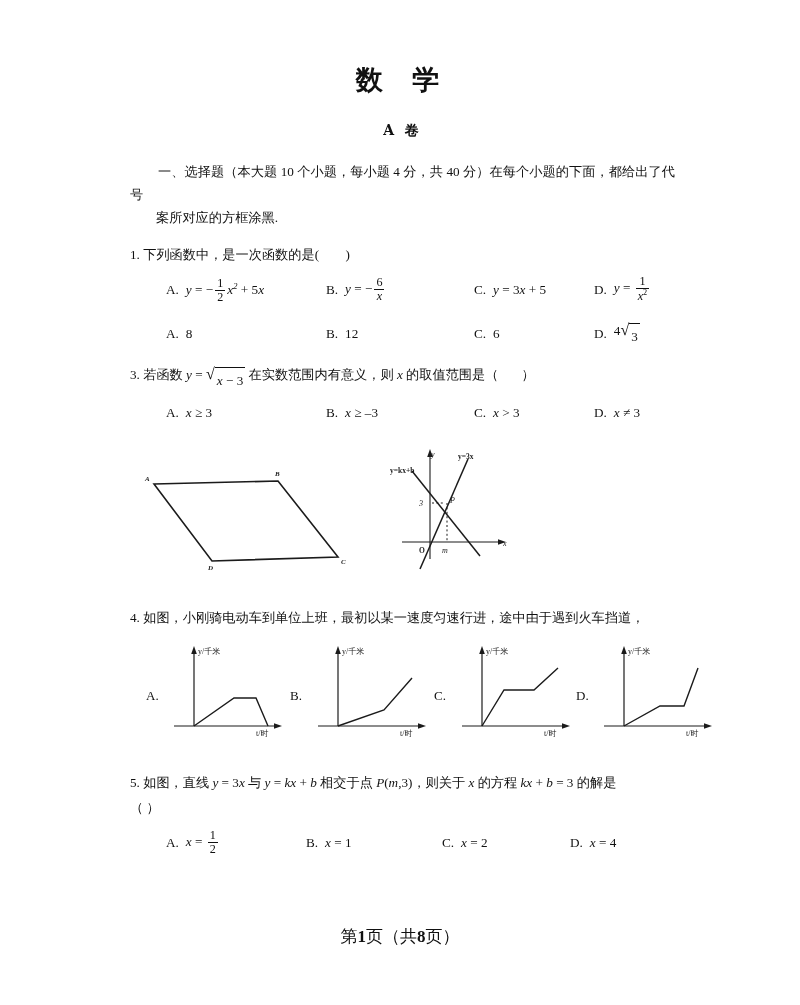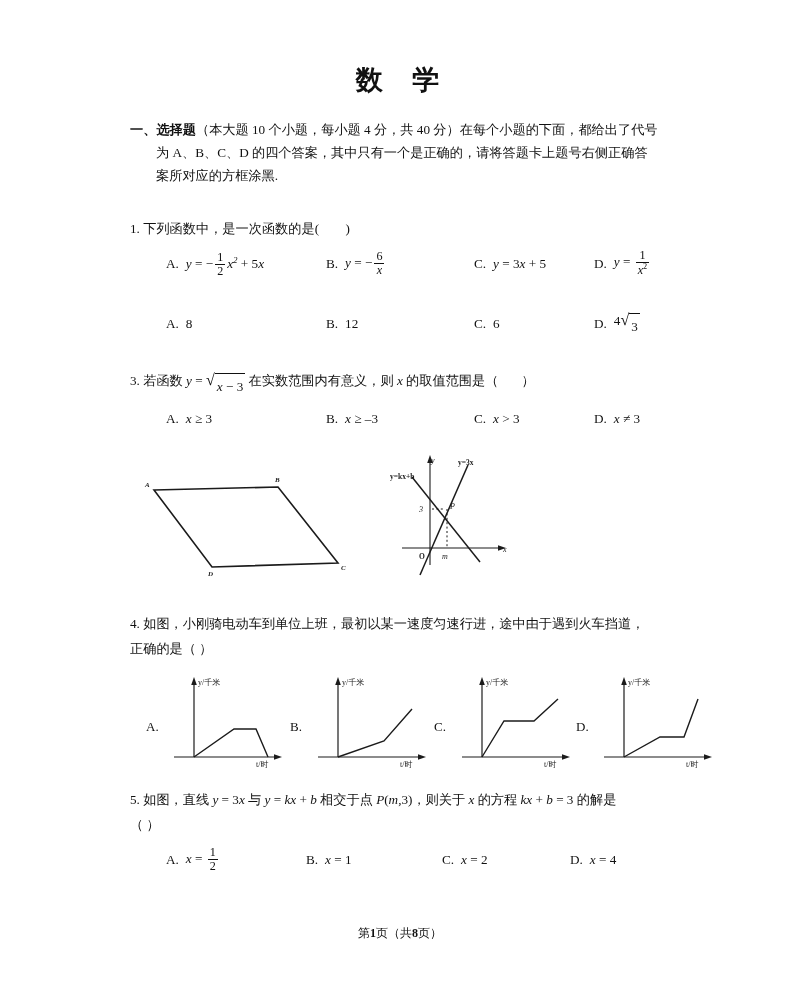--- a/index.html
+++ b/index.html
@@ -48,26 +48,26 @@
   }
 
   
   .section-head {
     margin-top: 20px;
     font-size: 13.2px;
     line-height: 23px;
     text-indent: 0;
     text-align: justify;
   }
-  .section-head .lead { font-weight: bold; }
+  .section-head .lead { font-weight: normal; margin-left: 28px; }
   .section-head .body-ind { display: block; text-indent: 26px; }
 
   
   .q {
-    margin-top: 29px;
+    margin-top: 13px;
     font-size: 13.2px;
     line-height: 25px;
   }
   .q-stem {
     text-align: justify;
   }
   .q-num { }
   .opts {
     display: flex;
     margin-top: 7px;
@@ -128,21 +128,21 @@
     top: 48px;
   }
 
   
   .footer {
     position: absolute;
     left: 0;
     top: 925px;
     width: 800px;
     text-align: center;
-    font-size: 12px;
+    font-size: 17px;
   }
   .footer b { font-weight: bold; }
 
   svg { display: block; overflow: visible; }
   .stroke { stroke: #1b1b1b; fill: none; }
   .fig-txt {
     font-family: "Liberation Serif", serif;
     font-style: italic;
     font-weight: bold;
     font-size: 7px;
@@ -167,24 +167,24 @@
     fill: #1b1b1b;
   }
 </style>
 </head>
 <body>
 
 <div class="page">
   <div class="content">
 
     <div class="title">数  学</div>
+    <div class="subtitle">A 卷</div>
 
     <div class="section-head">
       <span class="lead">一、选择题</span><span>（本大题 10 个小题，每小题 4 分，共 40 分）在每个小题的下面，都给出了代号</span>
-      <span class="body-ind">为 A、B、C、D 的四个答案，其中只有一个是正确的，请将答题卡上题号右侧正确答</span>
       <span class="body-ind">案所对应的方框涂黑.</span>
     </div>
 
     <div class="q">
       <div class="q-stem">
         <span class="q-num">1.</span>
         <span>下列函数中，是一次函数的是(&nbsp;&nbsp;&nbsp;&nbsp;&nbsp;&nbsp;&nbsp;&nbsp;)</span>
       </div>
       <div class="opts">
         <div class="opt" style="width:160px">
@@ -302,21 +302,20 @@
         <text class="ax-txt-b" x="70" y="18">y=3x</text>
       </svg>
     </div>
 
 
     <div class="q" style="margin-top:16px">
       <div class="q-stem">
         <span class="q-num">4.</span>
         <span>如图，小刚骑电动车到单位上班，最初以某一速度匀速行进，途中由于遇到火车挡道，</span>
       </div>
-      <div>正确的是（ ）</div>
     </div>
 
     <div class="graph-row">
 
       <span class="glabel" style="left:16px">A.</span>
       <div class="gcell" style="left:42px">
         <svg width="120" height="100" viewBox="0 0 120 100">
           <line class="stroke" x1="22" y1="86" x2="22" y2="12" stroke-width="1.2"></line>
           <polygon points="22,6 19.2,14 24.8,14" fill="#1b1b1b"></polygon>
           <line class="stroke" x1="2" y1="86" x2="104" y2="86" stroke-width="1.2"></line>
@@ -360,21 +359,21 @@
           <polygon points="22,6 19.2,14 24.8,14" fill="#1b1b1b"></polygon>
           <line class="stroke" x1="2" y1="86" x2="104" y2="86" stroke-width="1.2"></line>
           <polygon points="110,86 102,83.2 102,88.8" fill="#1b1b1b"></polygon>
           <polyline class="stroke" points="22,86 58,66 82,66 96,28" stroke-width="1.4"></polyline>
           <text class="gr-txt" x="26" y="14">y/千米</text>
           <text class="gr-txt" x="84" y="96">t/时</text>
         </svg>
       </div>
     </div>
 
-    <div class="q" style="margin-top:6px">
+    <div class="q" style="margin-top:20px">
       <div class="q-stem">
         <span class="q-num">5.</span>
         <span>如图，直线 <span class="mi">y</span><span class="mn"> = 3</span><span class="mi">x</span> 与 <span class="mi">y</span><span class="mn"> = </span><span class="mi">kx</span><span class="mn"> + </span><span class="mi">b</span> 相交于点 <span class="mi">P</span><span class="mn">(</span><span class="mi">m</span><span class="mn">,3)</span>，则关于 <span class="mi">x</span> 的方程 <span class="mi">kx</span><span class="mn"> + </span><span class="mi">b</span><span class="mn"> = 3</span> 的解是</span>
       </div>
       <div>（   ）</div>
       <div class="opts" style="margin-top:9px">
         <div class="opt" style="width:140px">
           <span class="lab">A.</span>
           <span><span class="mi">x</span><span class="mn">&nbsp;=&nbsp;</span><span class="frac">
                 <span class="num mn">1</span>

